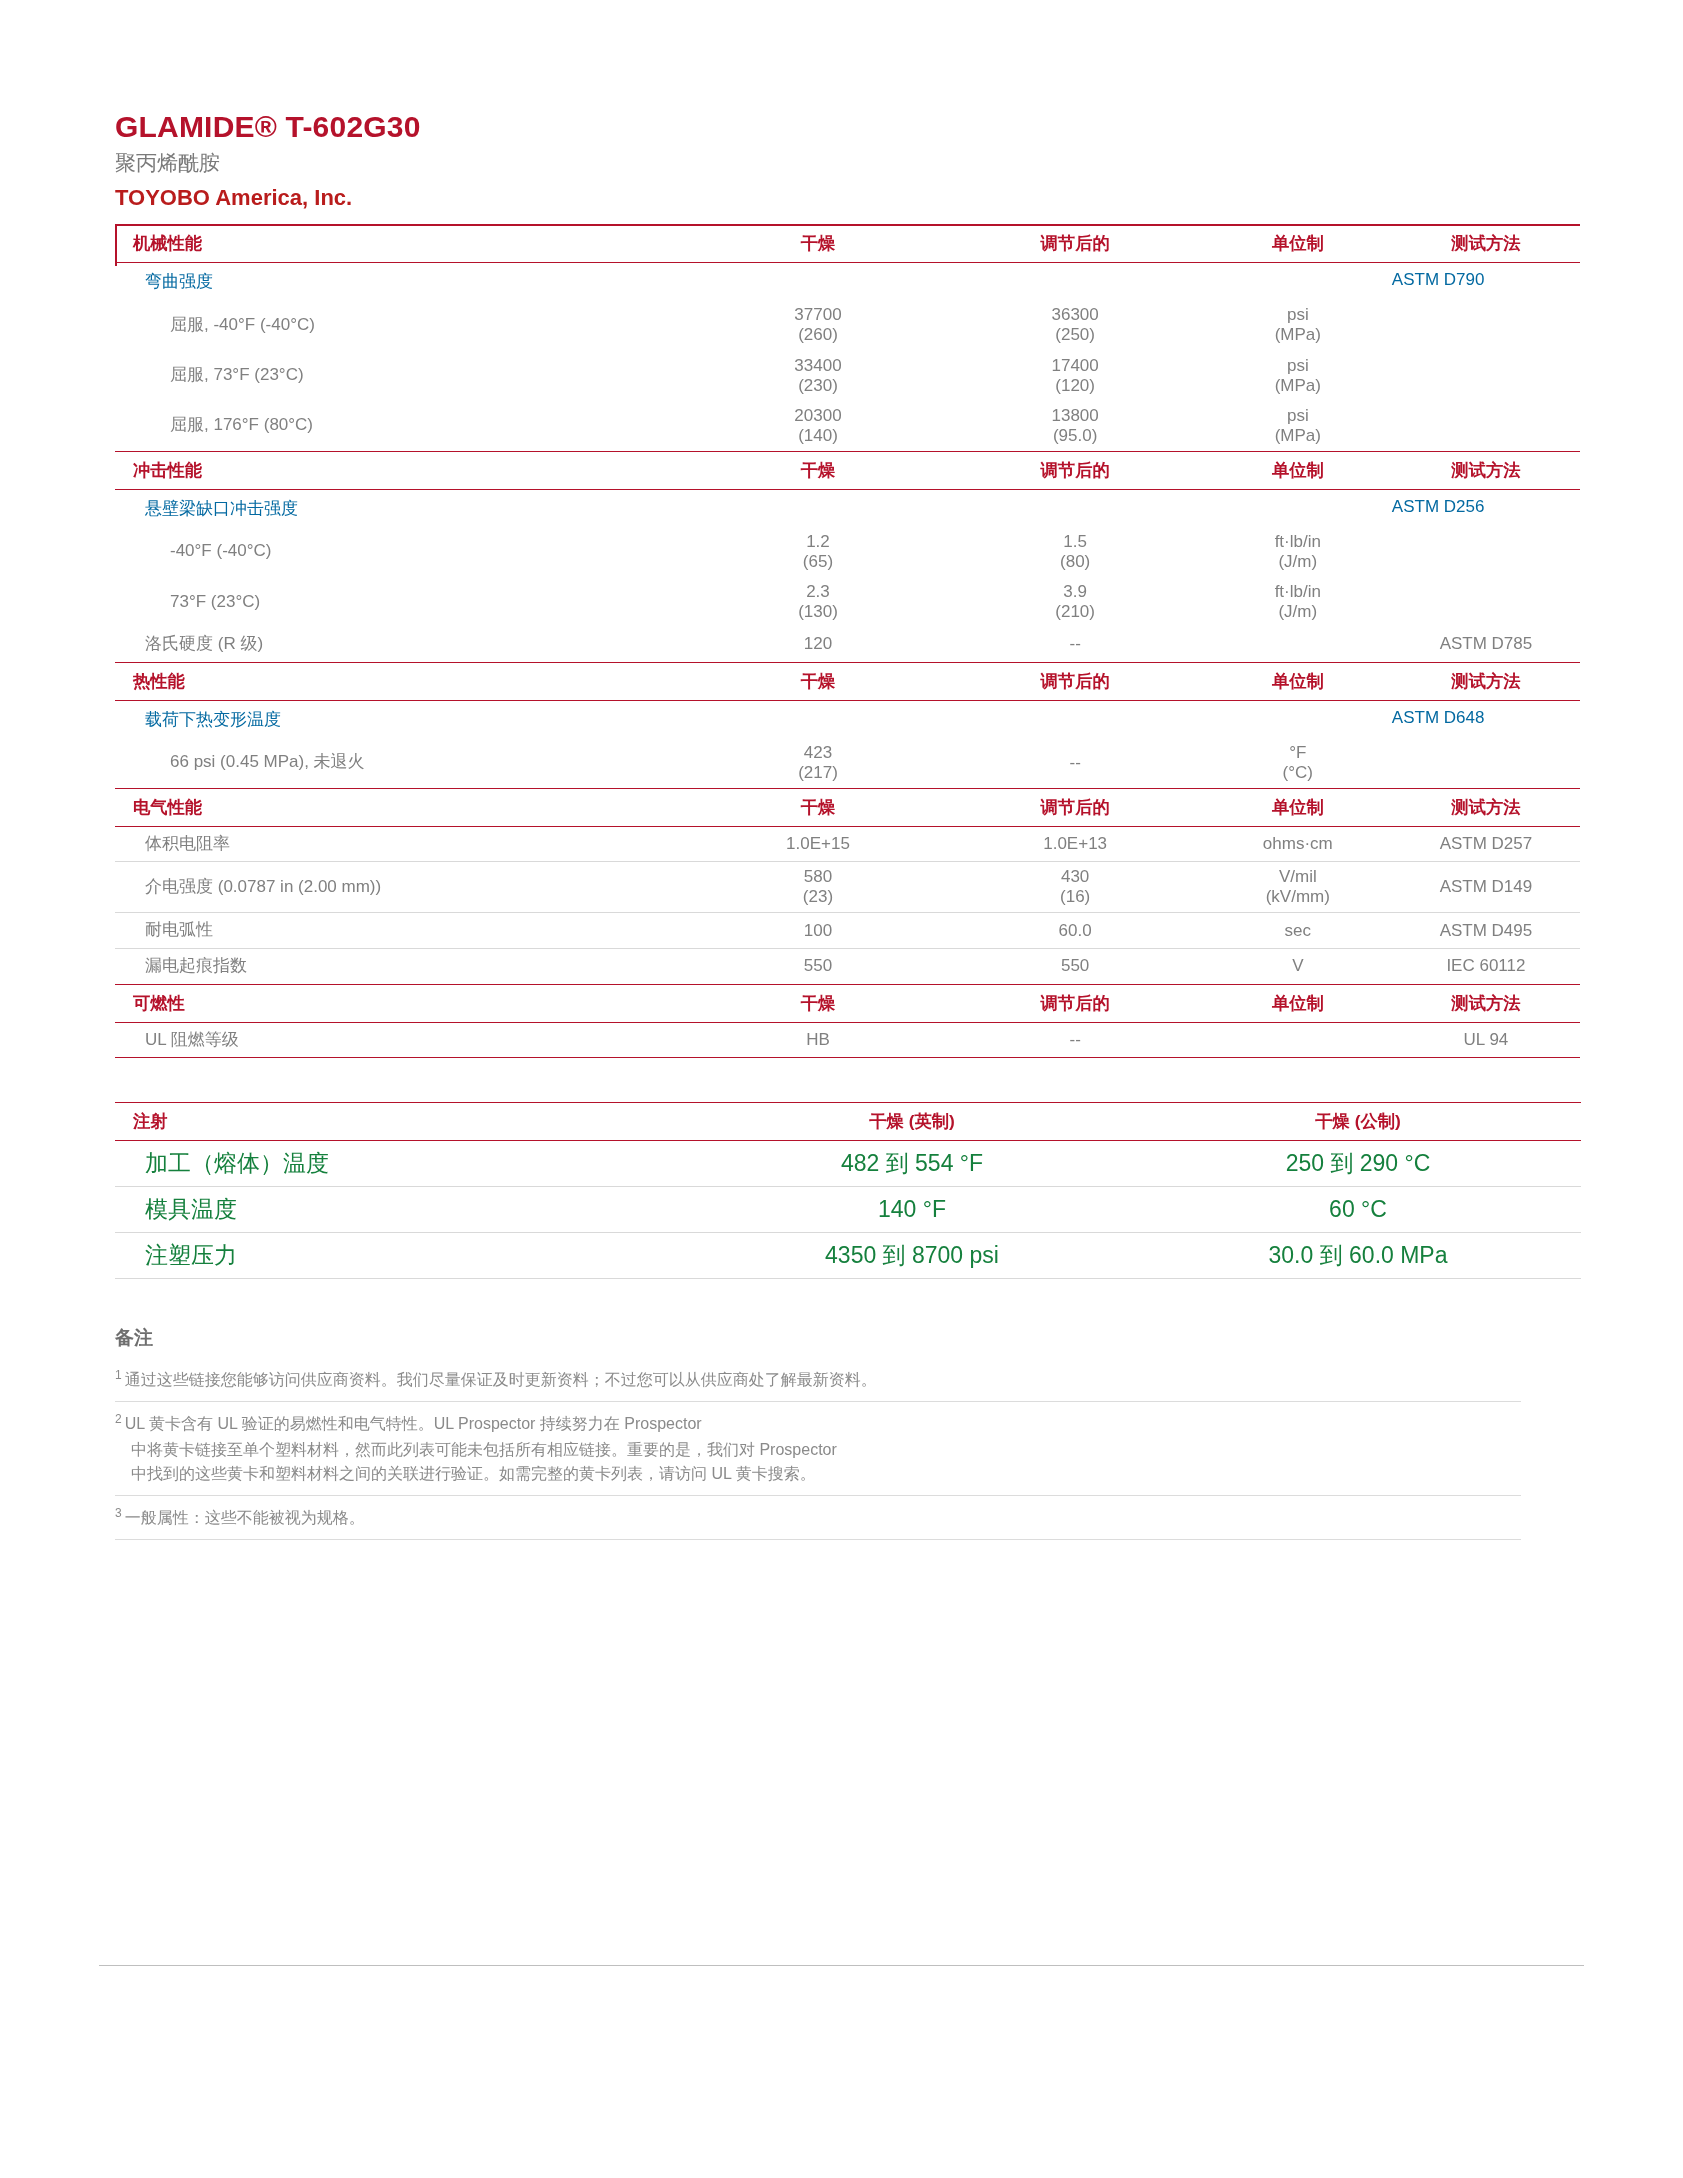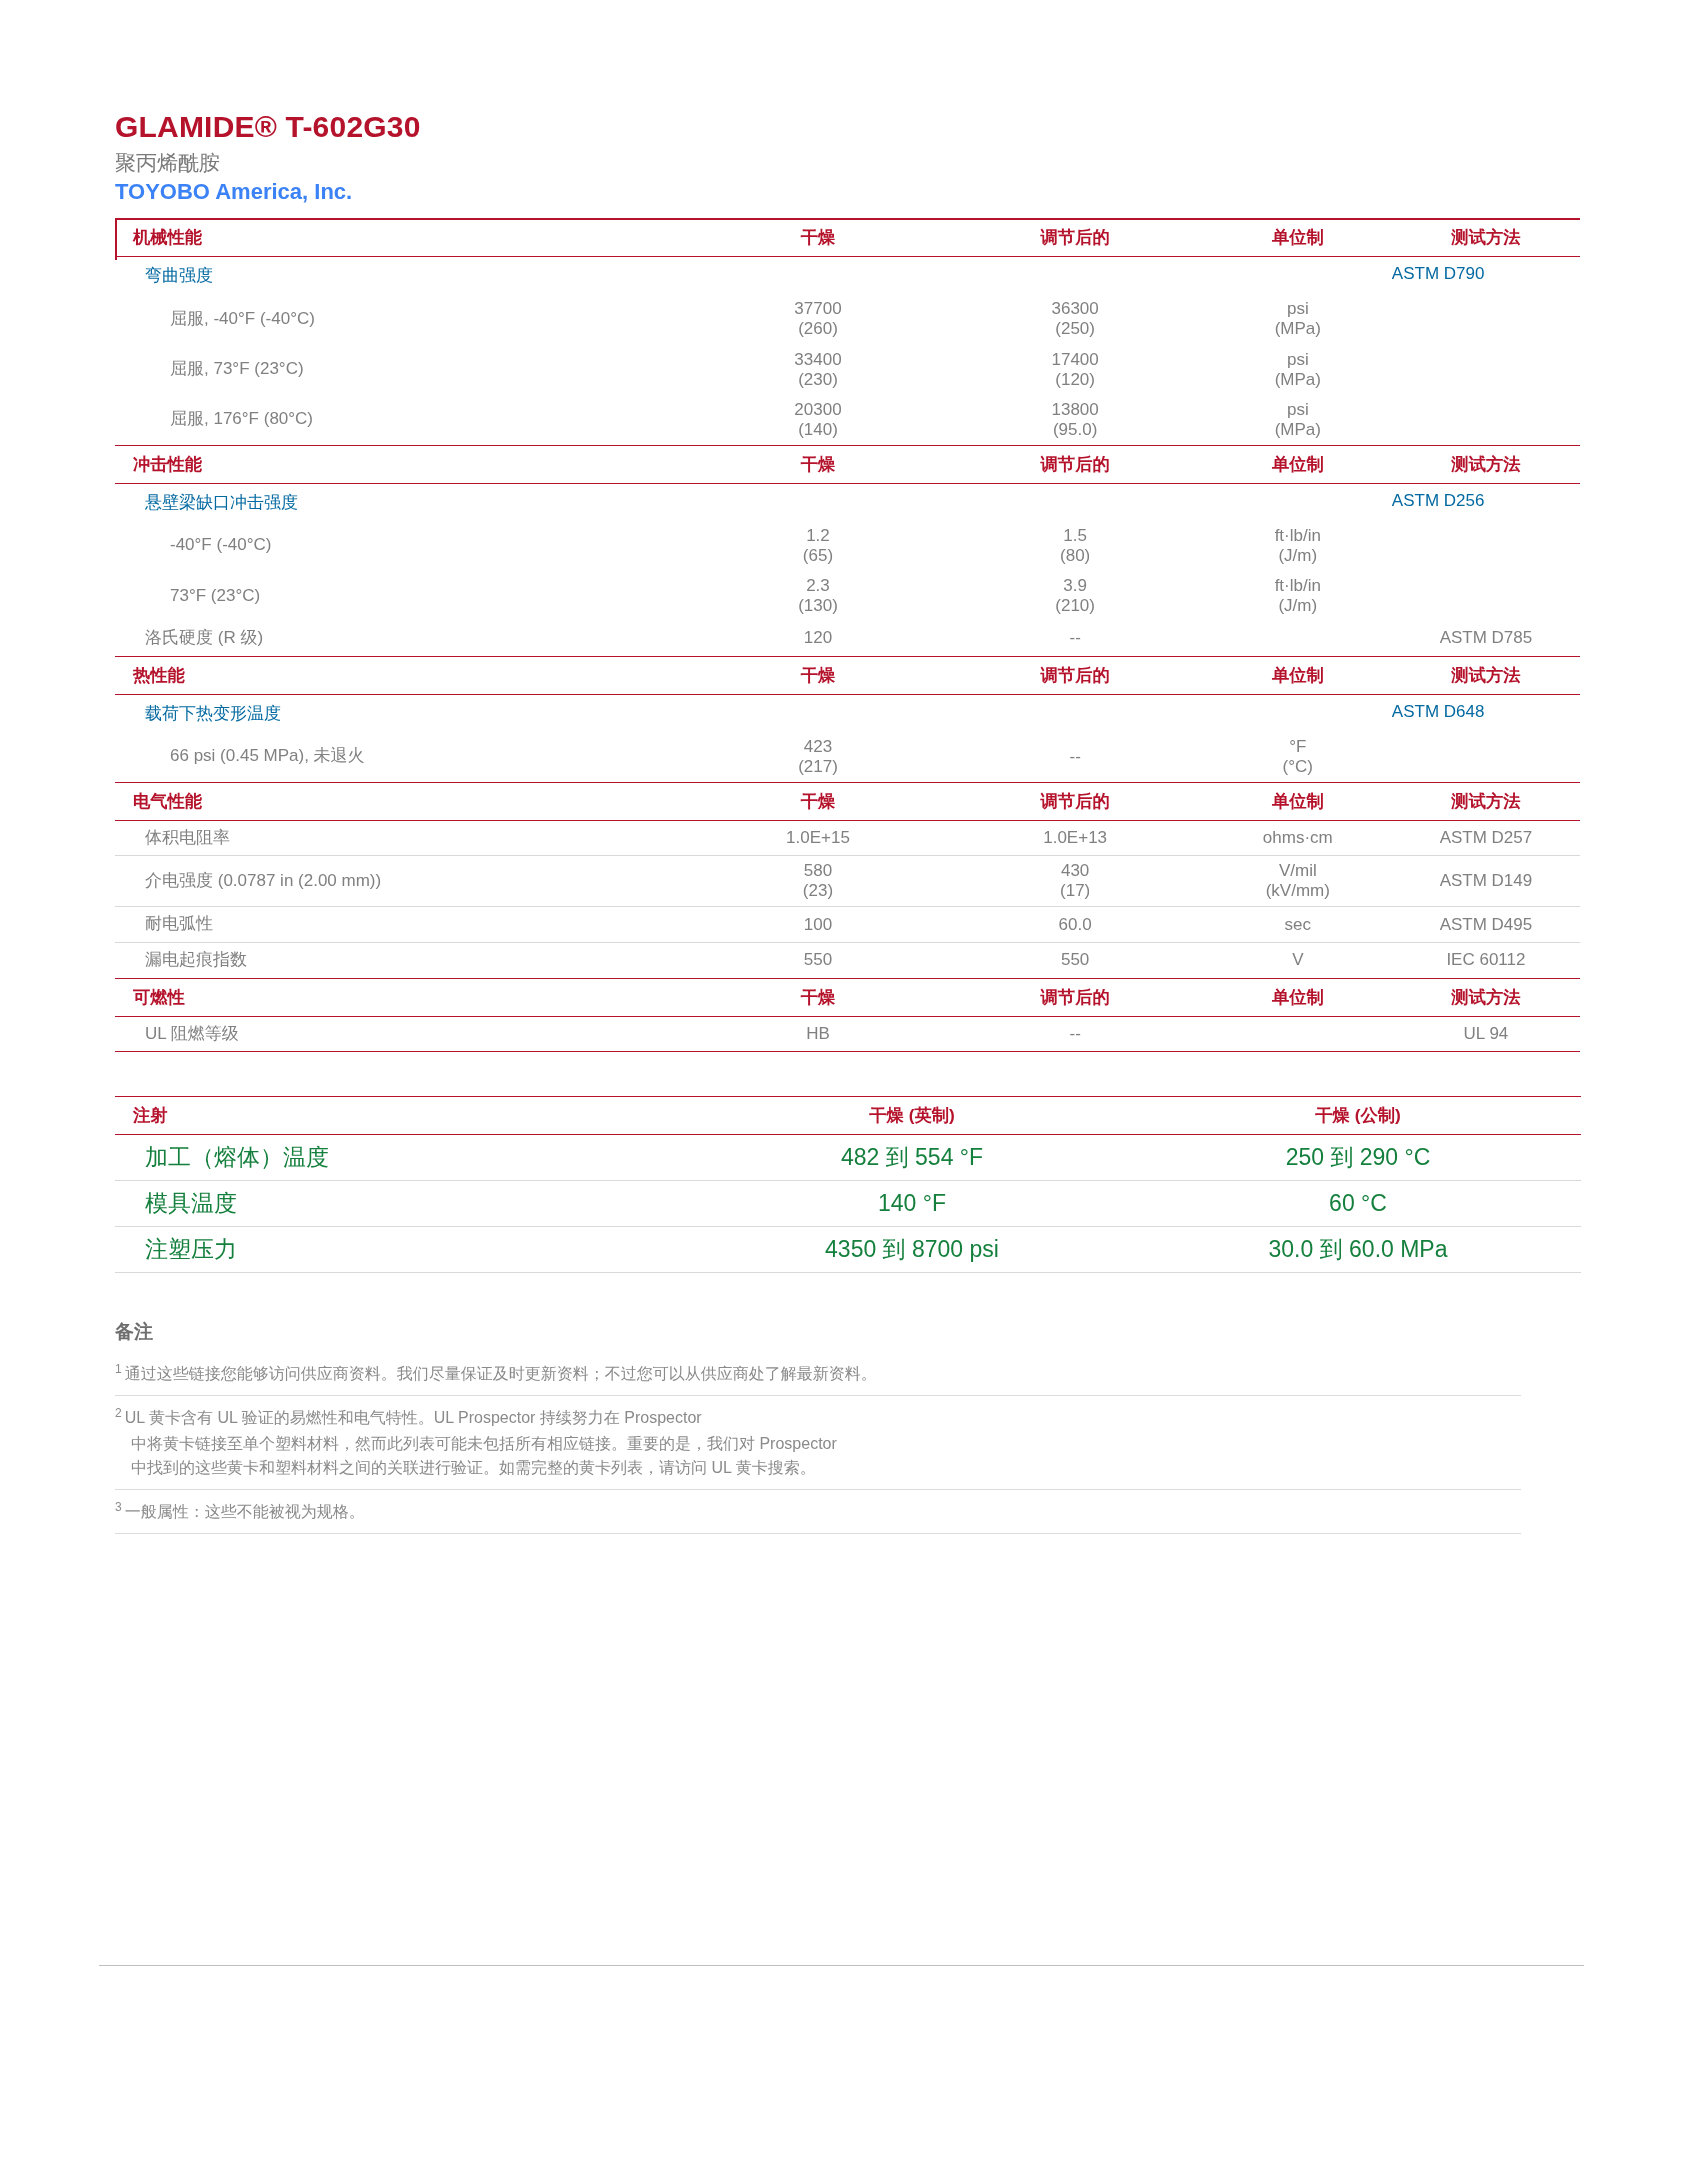--- a/index.html
+++ b/index.html
@@ -14,22 +14,22 @@
   .header { padding:94px 0 0 99px; }
   .prod-title {
     color:#b5122b; font-size:30px; font-weight:bold;
     letter-spacing:0.2px; line-height:1.15;
   }
   .prod-sub {
     color:#7a7a7a; font-size:21px; font-weight:normal;
     line-height:1.35; margin-top:4px;
   }
   .prod-company {
-    color:#3b82f6; font-size:22px; font-weight:bold;
-    line-height:1.3; margin-top:1px;
+    color:#b91c1c; font-size:22px; font-weight:bold;
+    line-height:1.3; margin-top:7px;
   }
 
   
   .tablewrap { position:relative; margin:12px 0 0 99px; width:1465px; }
 
   
   .bracket {
     position:absolute; left:0; top:0; width:1465px; height:42px;
     border-top:2px solid #b5122b;
     border-left:2px solid #b5122b;
@@ -240,21 +240,21 @@
             <td class="v">1.0E+13</td>
             <td class="v">ohms·cm</td>
             <td class="t">ASTM D257</td>
           </tr>
           <tr class="rule-light">
             <td colspan="5"></td>
           </tr>
           <tr class="row">
             <td class="p lvl1">介电强度 (0.0787 in (2.00 mm))</td>
             <td class="v"><span>580</span><span class="sub">(23)</span></td>
-            <td class="v"><span>430</span><span class="sub">(17)</span></td>
+            <td class="v"><span>430</span><span class="sub">(16)</span></td>
             <td class="v"><span>V/mil</span><span class="sub">(kV/mm)</span></td>
             <td class="t">ASTM D149</td>
           </tr>
           <tr class="rule-light">
             <td colspan="5"></td>
           </tr>
           <tr class="row">
             <td class="p lvl1">耐电弧性</td>
             <td class="v">100</td>
             <td class="v">60.0</td>

